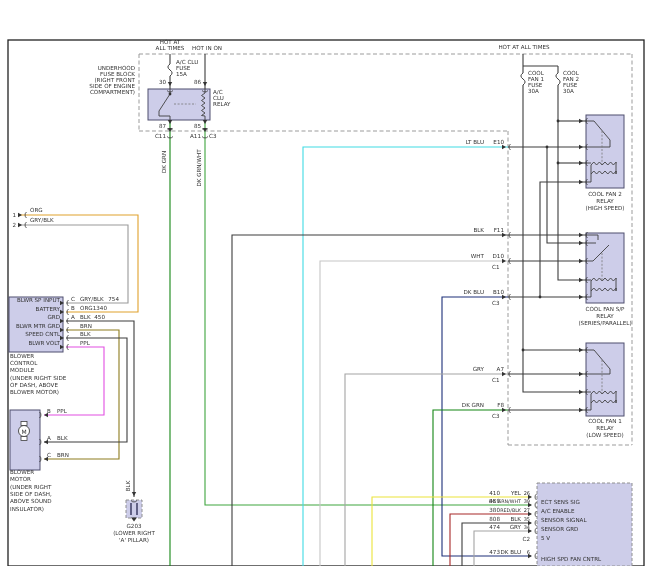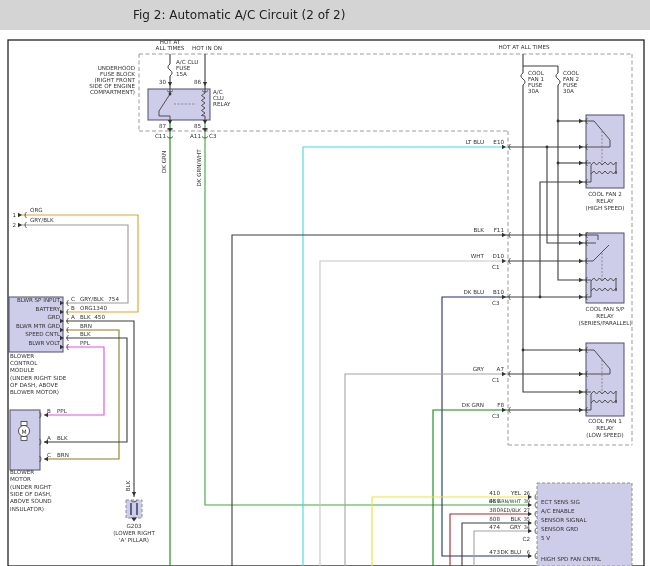--- a/index.html
+++ b/index.html
@@ -7,21 +7,20 @@
          font-family:"DejaVu Sans",sans-serif;}
   #titlebar{position:absolute;top:0;left:0;width:100%;height:30px;background:#d4d4d4;
             color:#222;font-size:12px;line-height:30px;box-sizing:border-box;padding-left:133px;}
   svg{position:absolute;top:0;left:0;}
   text{font-family:"DejaVu Sans",sans-serif;fill:#333;}
 </style>
 </head>
 <body>
 
 <div id="stage">
-  <div id="titlebar">Fig 2: Automatic A/C Circuit (2 of 2)</div>
   <svg id="dg" width="650" height="566" viewBox="0 0 650 566">
       <rect x="8" y="40" width="636" height="526" fill="none" stroke="#222" stroke-width="1.3"></rect>
       <rect x="148" y="89" width="62" height="31" fill="#cdcde9" stroke="#4e4e6e" stroke-width="1"></rect>
       <rect x="586" y="115" width="38" height="73" fill="#cdcde9" stroke="#4e4e6e" stroke-width="1"></rect>
       <rect x="586" y="233" width="38" height="70" fill="#cdcde9" stroke="#4e4e6e" stroke-width="1"></rect>
       <rect x="586" y="343" width="38" height="73" fill="#cdcde9" stroke="#4e4e6e" stroke-width="1"></rect>
       <rect x="9" y="297" width="54" height="55" fill="#cdcde9" stroke="#4e4e6e" stroke-width="1"></rect>
       <rect x="10" y="410" width="30" height="60" fill="#cdcde9" stroke="#4e4e6e" stroke-width="1"></rect>
       <rect x="537" y="483" width="95" height="83" fill="#cdcde9" stroke="#909090" stroke-width="1" stroke-dasharray="3,2"></rect>
       <rect x="126" y="500" width="16" height="18" fill="#cdcde9" stroke="#909090" stroke-width="1" stroke-dasharray="3,2"></rect>

